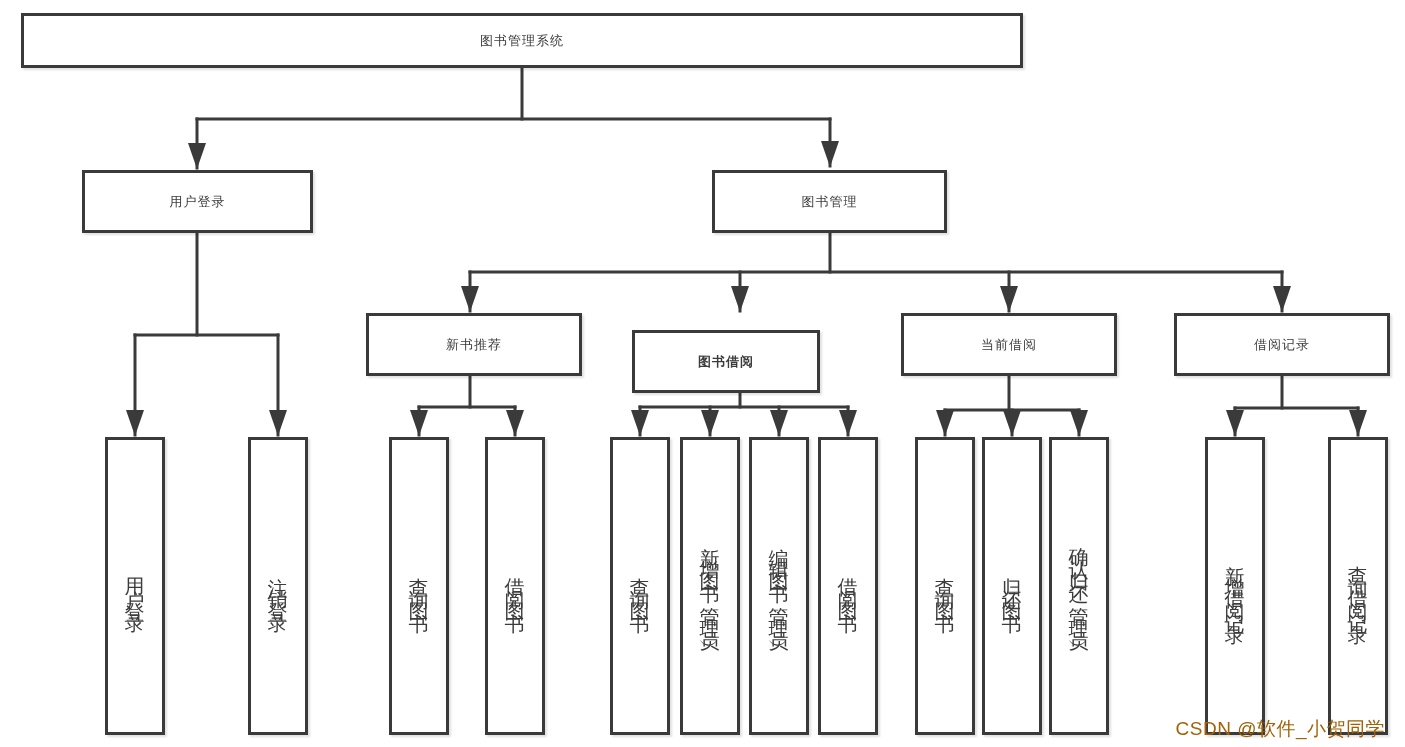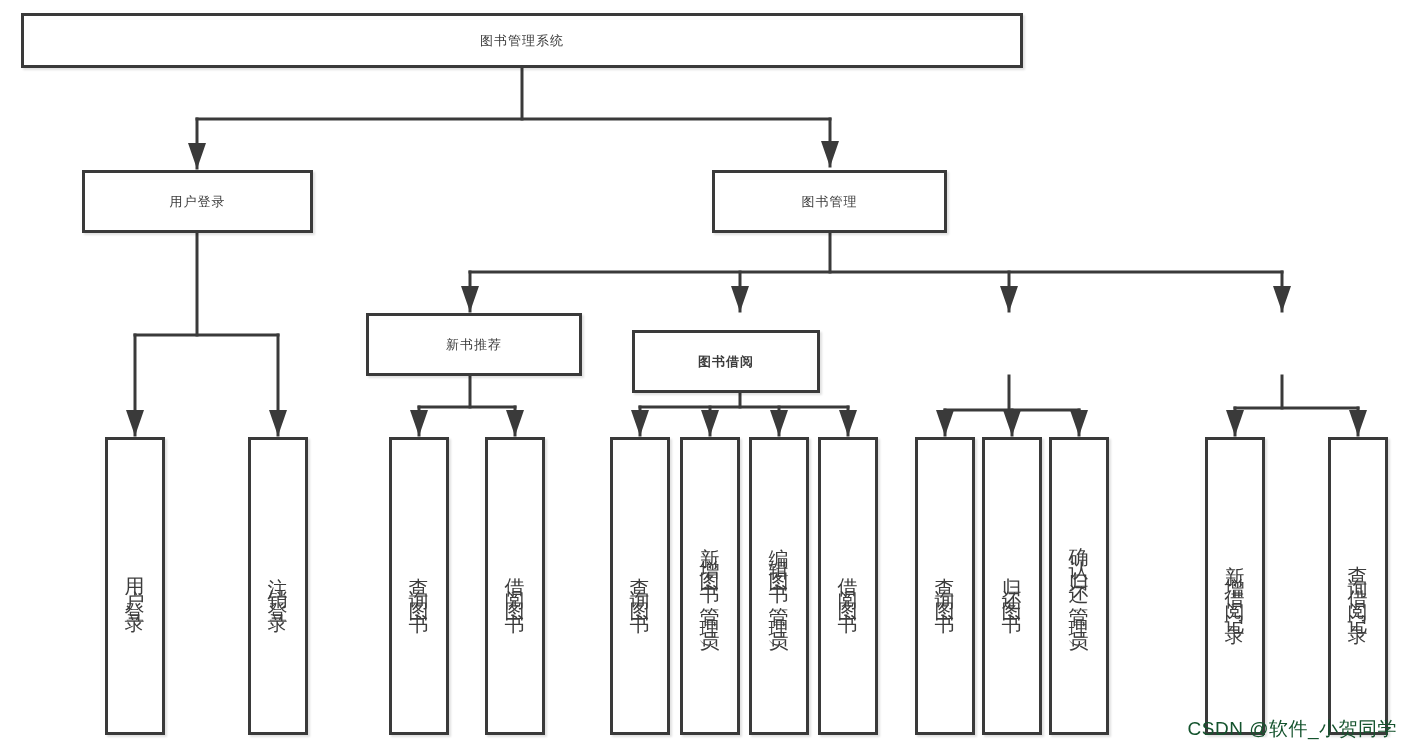--- a/index.html
+++ b/index.html
@@ -25,23 +25,23 @@
   .hbox{font-size:13px;letter-spacing:1px;}
   .vbox{
     font-size:20px;
     writing-mode:vertical-rl;
     text-orientation:mixed;
     letter-spacing:12px;
     line-height:1;
   }
   .watermark{
     position:absolute;
-    right:8px;bottom:5px;
+    right:20px;bottom:5px;
     font-size:19px;
-    color:#14532d;
+    color:#a16207;
     letter-spacing:0.5px;
     white-space:nowrap;
   }
 </style>
 </head>
 <body>
 
 <div class="stage">
 
   <svg class="connectors" viewBox="0 0 1405 747" xmlns="http://www.w3.org/2000/svg">
@@ -94,20 +94,22 @@
     </g>
   </svg>
 
   <div class="node hbox" style="left:21px;top:13px;width:1002px;height:55px;">图书管理系统</div>
 
   <div class="node hbox" style="left:82px;top:170px;width:231px;height:63px;">用户登录</div>
   <div class="node hbox" style="left:712px;top:170px;width:235px;height:63px;">图书管理</div>
 
   <div class="node hbox" style="left:366px;top:313px;width:216px;height:63px;">新书推荐</div>
   <div class="node hbox" style="left:632px;top:330px;width:188px;height:63px;font-weight:bold;">图书借阅</div>
+  <div class="node hbox" style="left:901px;top:313px;width:216px;height:63px;">当前借阅</div>
+  <div class="node hbox" style="left:1174px;top:313px;width:216px;height:63px;">借阅记录</div>
 
   <div class="node vbox" style="left:105px;top:437px;width:60px;height:298px;">用户登录</div>
   <div class="node vbox" style="left:248px;top:437px;width:60px;height:298px;">注销登录</div>
 
   <div class="node vbox" style="left:389px;top:437px;width:60px;height:298px;">查询图书</div>
   <div class="node vbox" style="left:485px;top:437px;width:60px;height:298px;">借阅图书</div>
 
   <div class="node vbox" style="left:610px;top:437px;width:60px;height:298px;">查询图书</div>
   <div class="node vbox" style="left:680px;top:437px;width:60px;height:298px;">新增图书（管理员）</div>
   <div class="node vbox" style="left:749px;top:437px;width:60px;height:298px;">编辑图书（管理员）</div>

